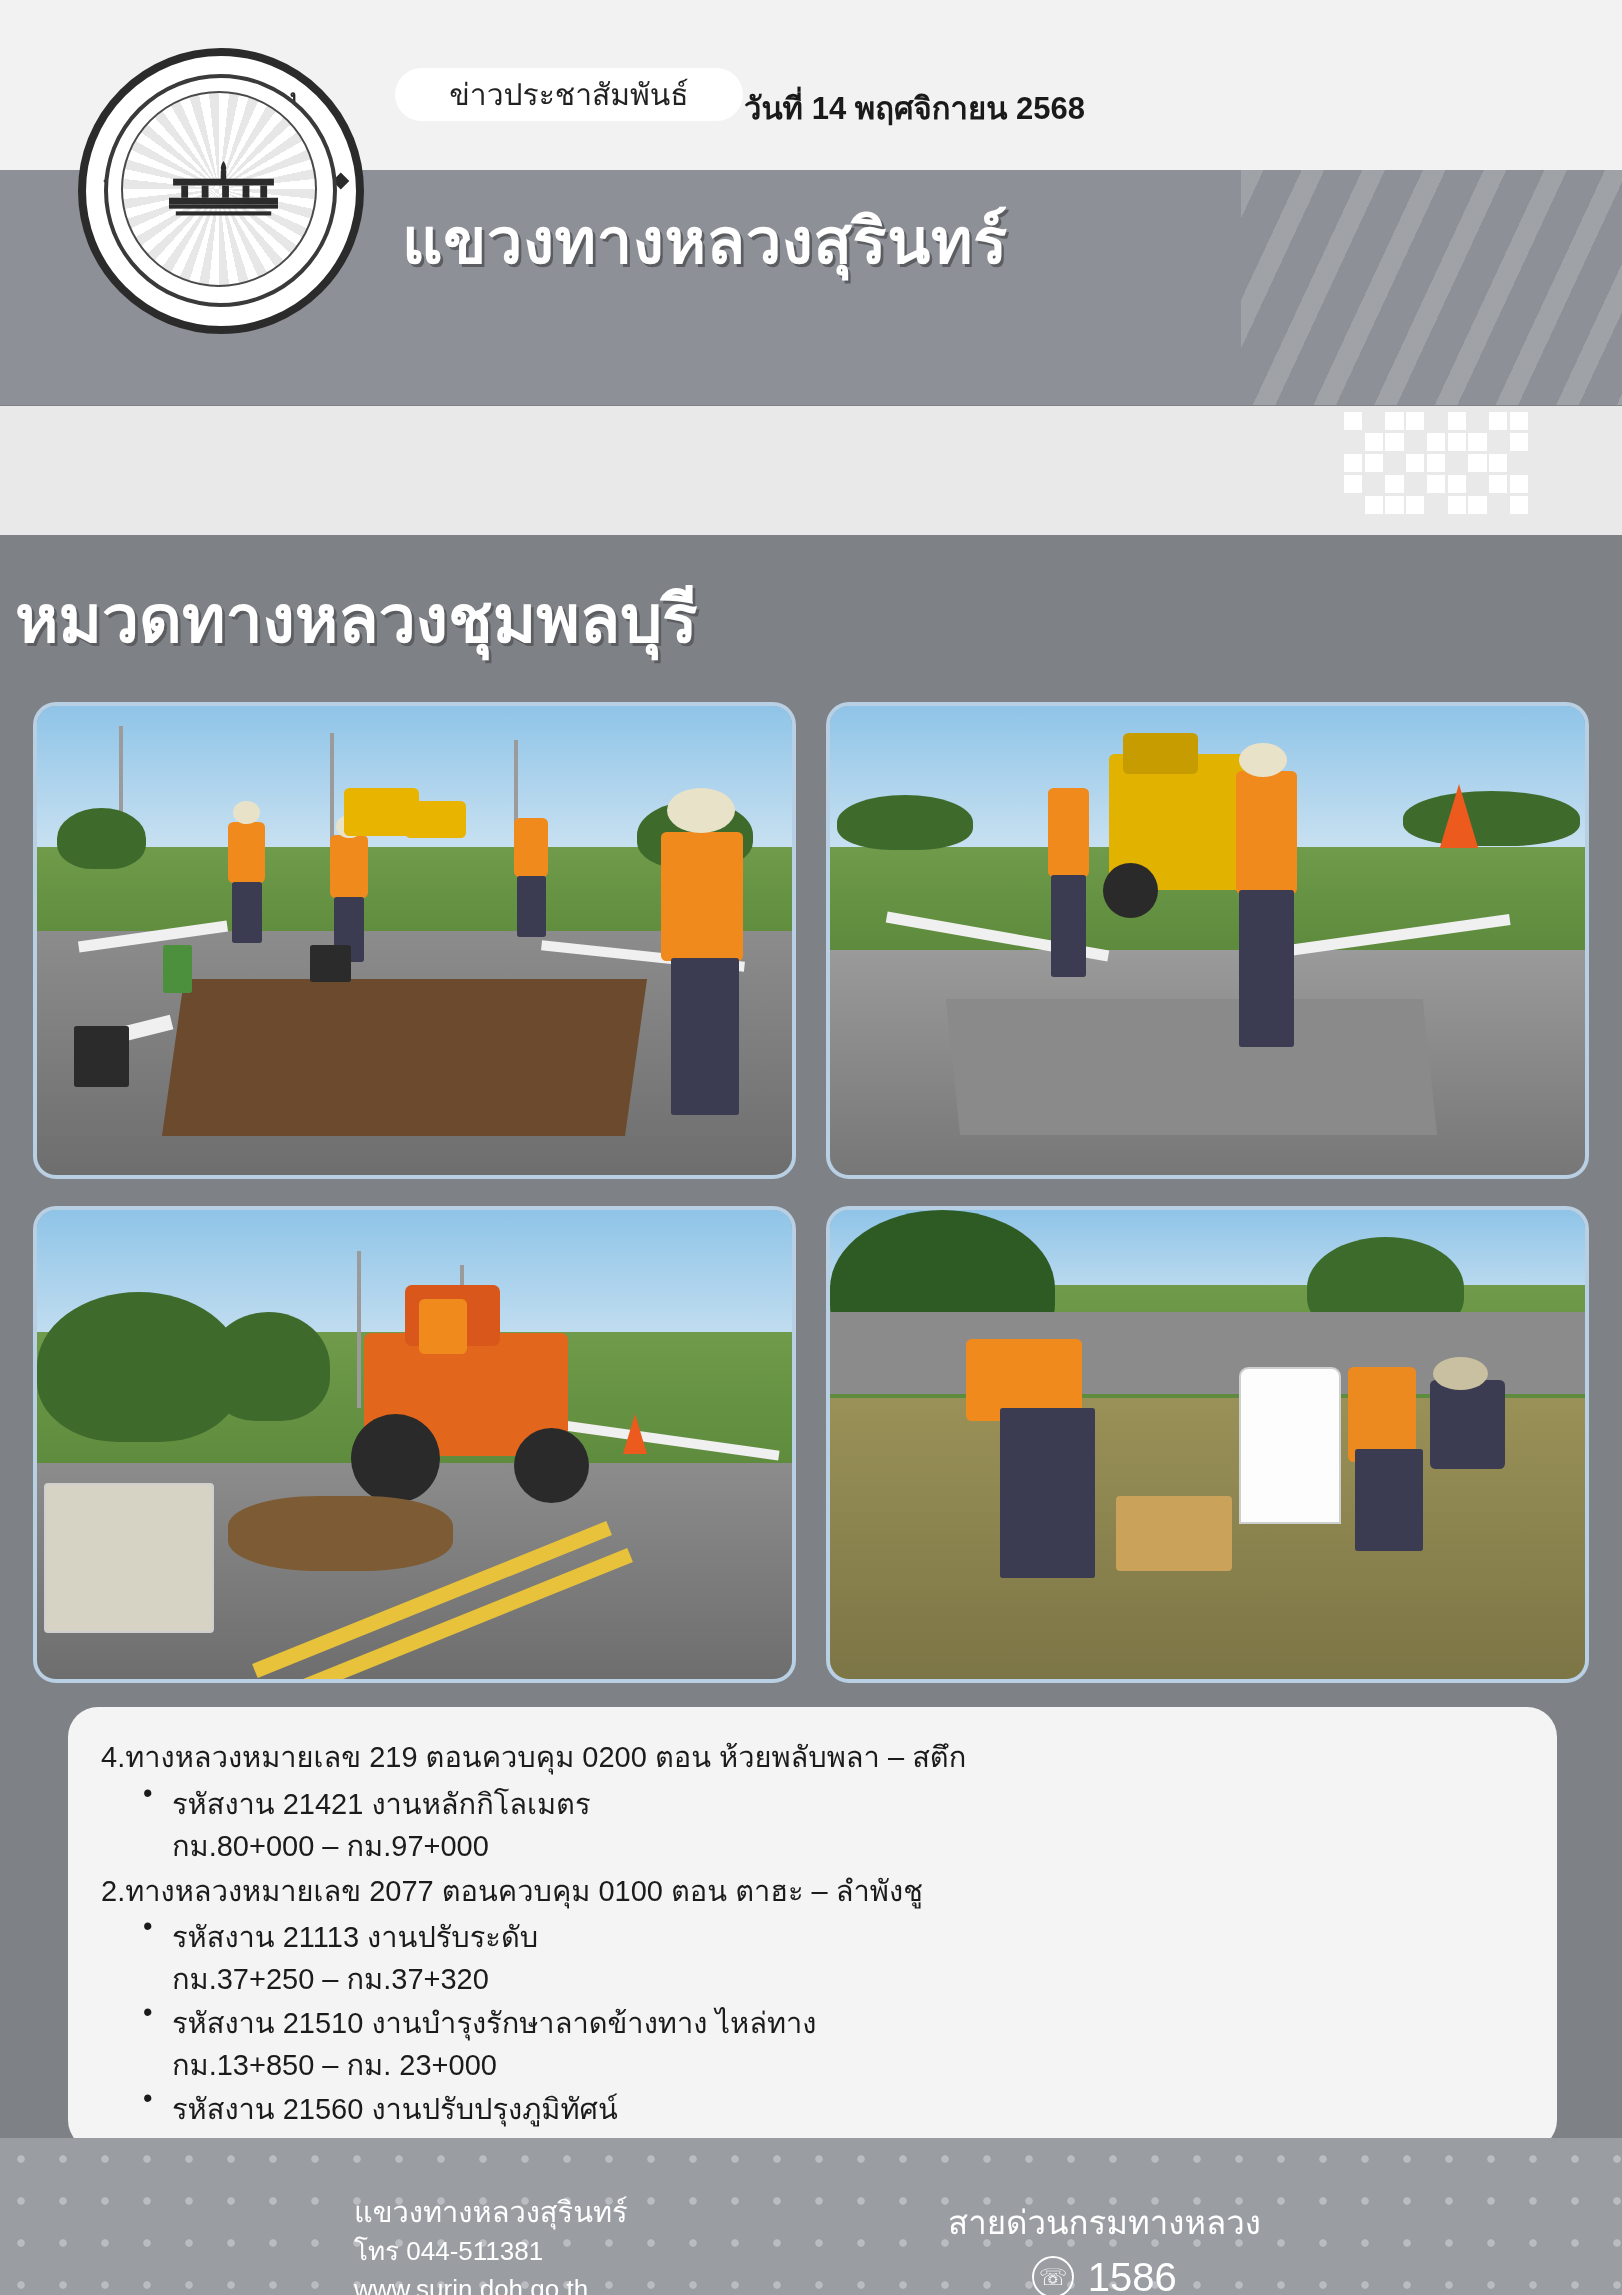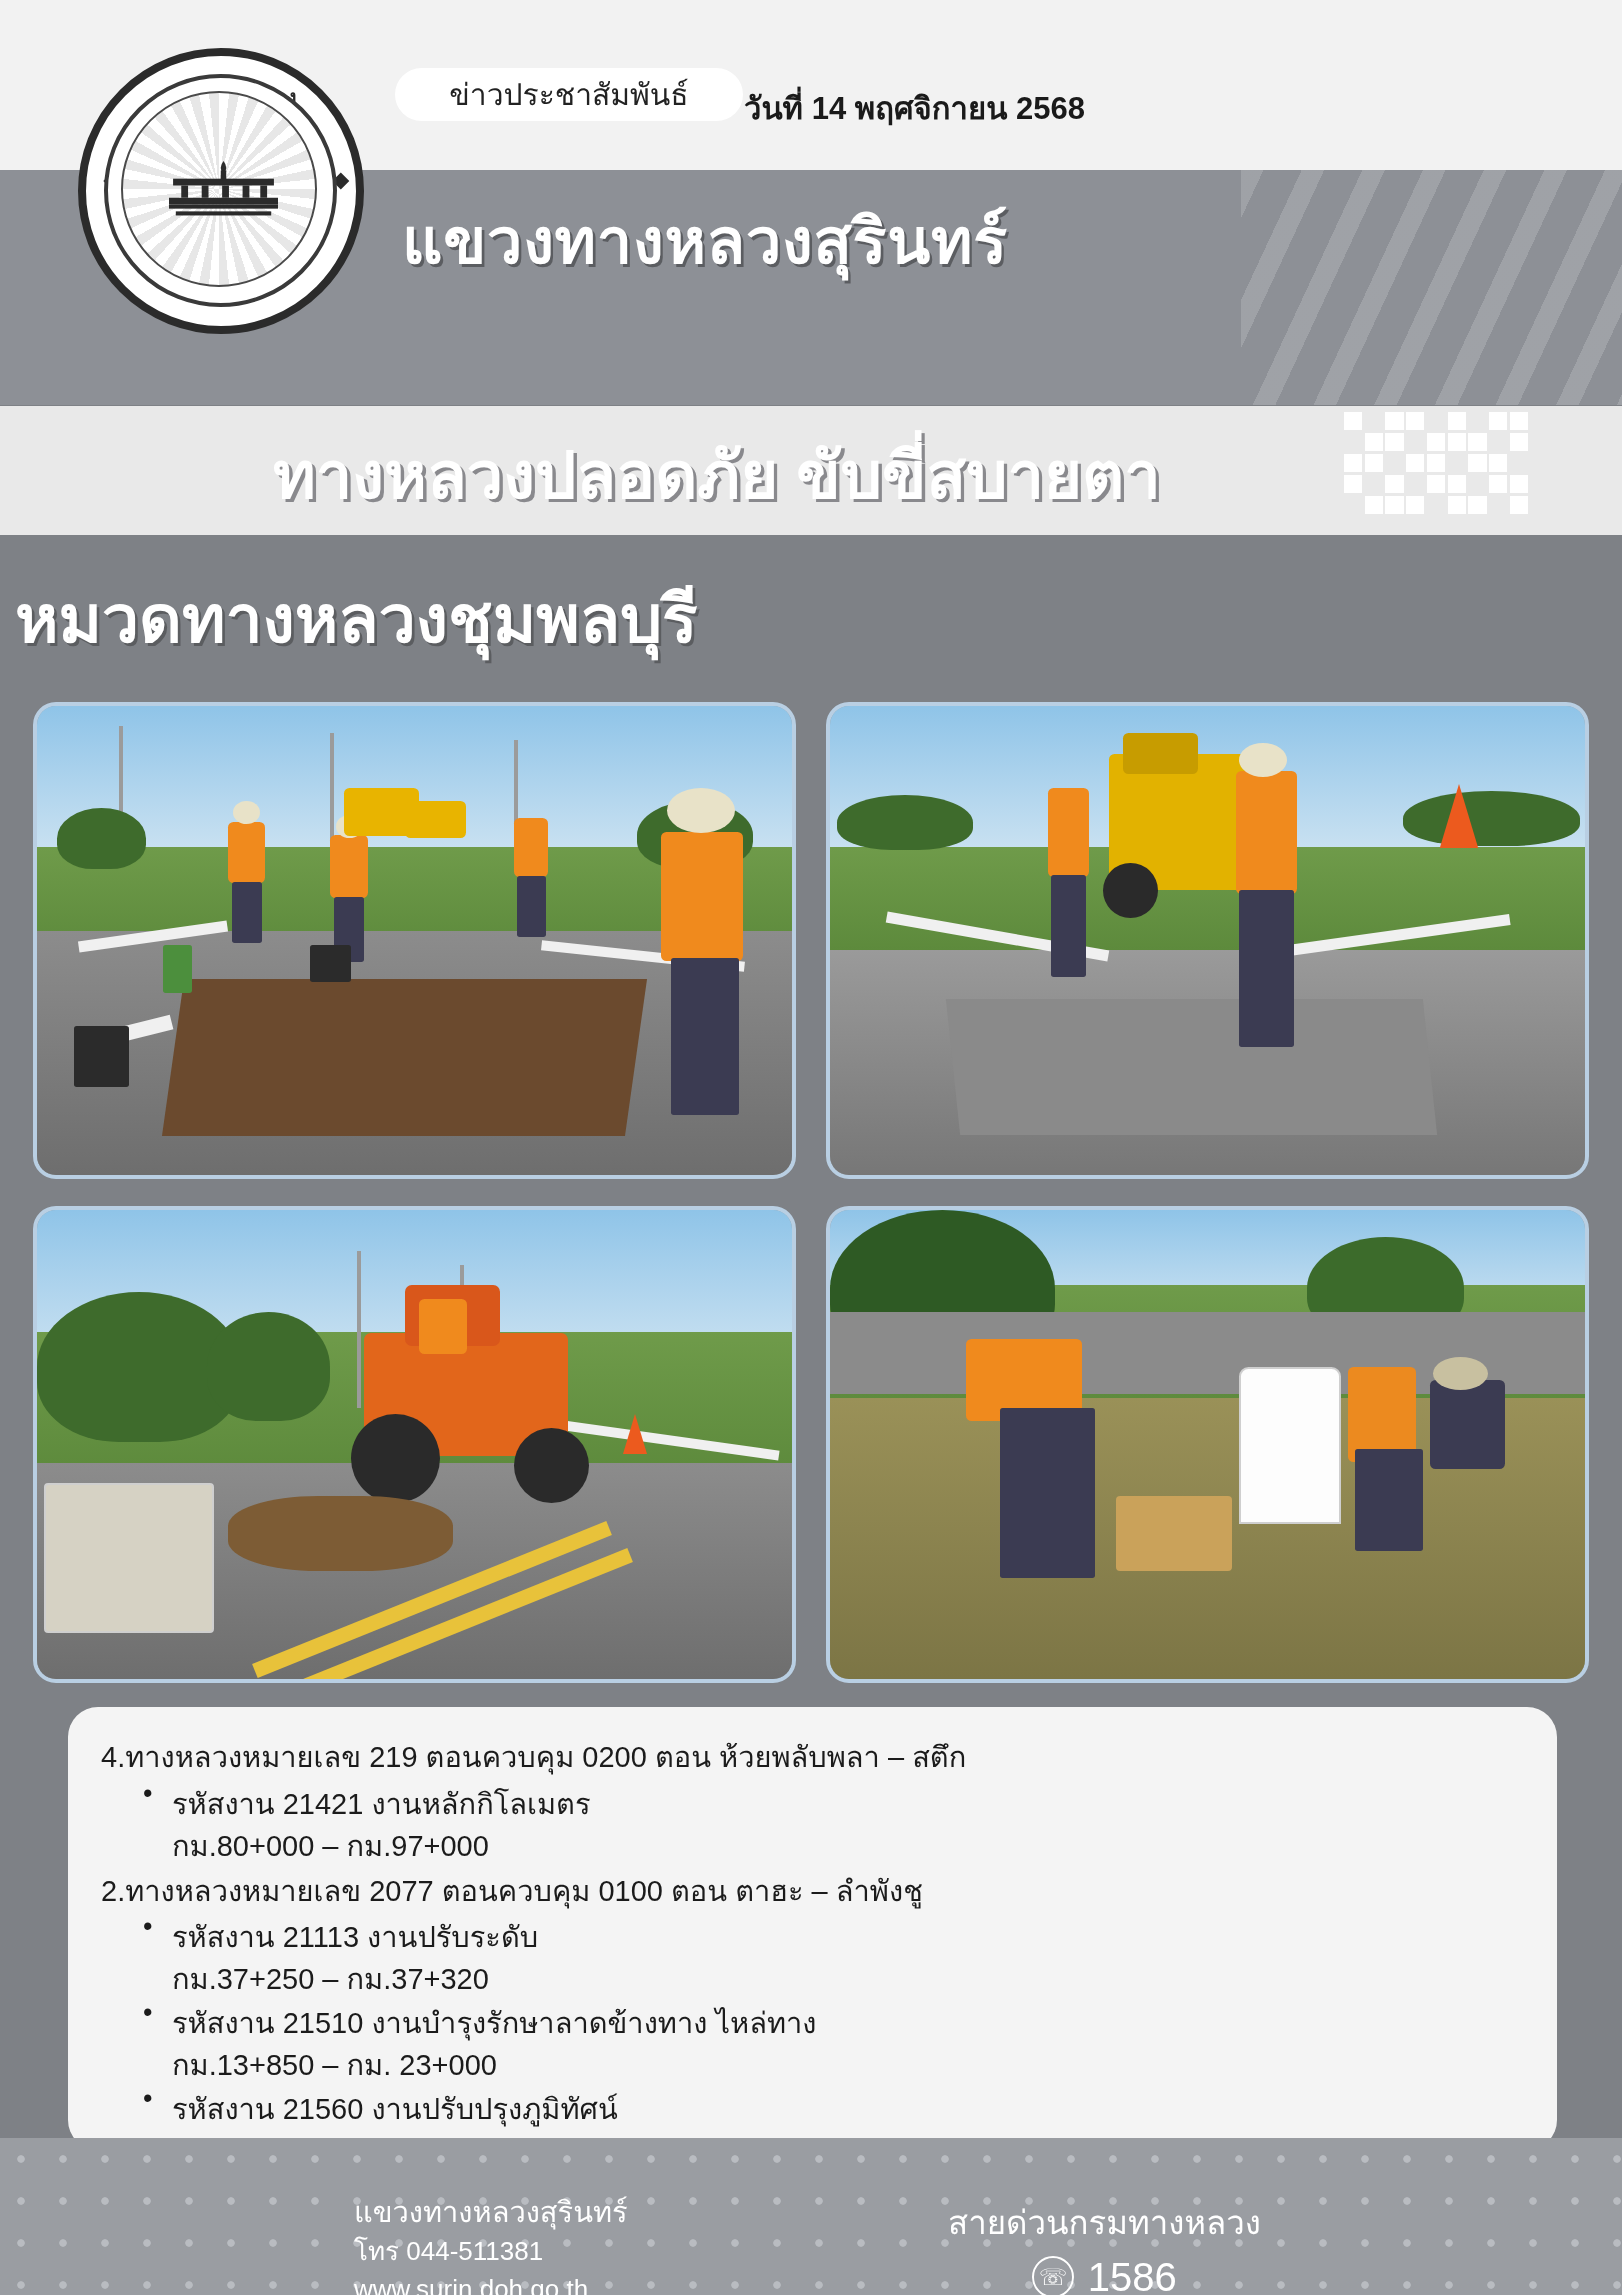--- a/index.html
+++ b/index.html
@@ -305,21 +305,20 @@
           <rect x="0" y="68" width="160" height="6" fill="#2b2b2b"></rect>
           <path d="M80 4 q8 10 0 20 q-8 -10 0 -20" fill="#2b2b2b"></path>
           <rect x="76" y="18" width="8" height="14" fill="#2b2b2b"></rect>
           <rect x="10" y="78" width="140" height="6" fill="#2b2b2b"></rect>
         </svg>
       </div>
     </div>
   </div>
 
   <div class="slogan-band"></div>
-  <div class="slogan">ทางหลวงปลอดภัย ขับขี่สบายตา</div>
   <div class="qr-deco">
     <i></i>
       <i class="off"></i>
       <i></i>
       <i></i>
       <i class="off"></i>
       <i></i>
       <i class="off"></i>
       <i></i>
       <i></i>

